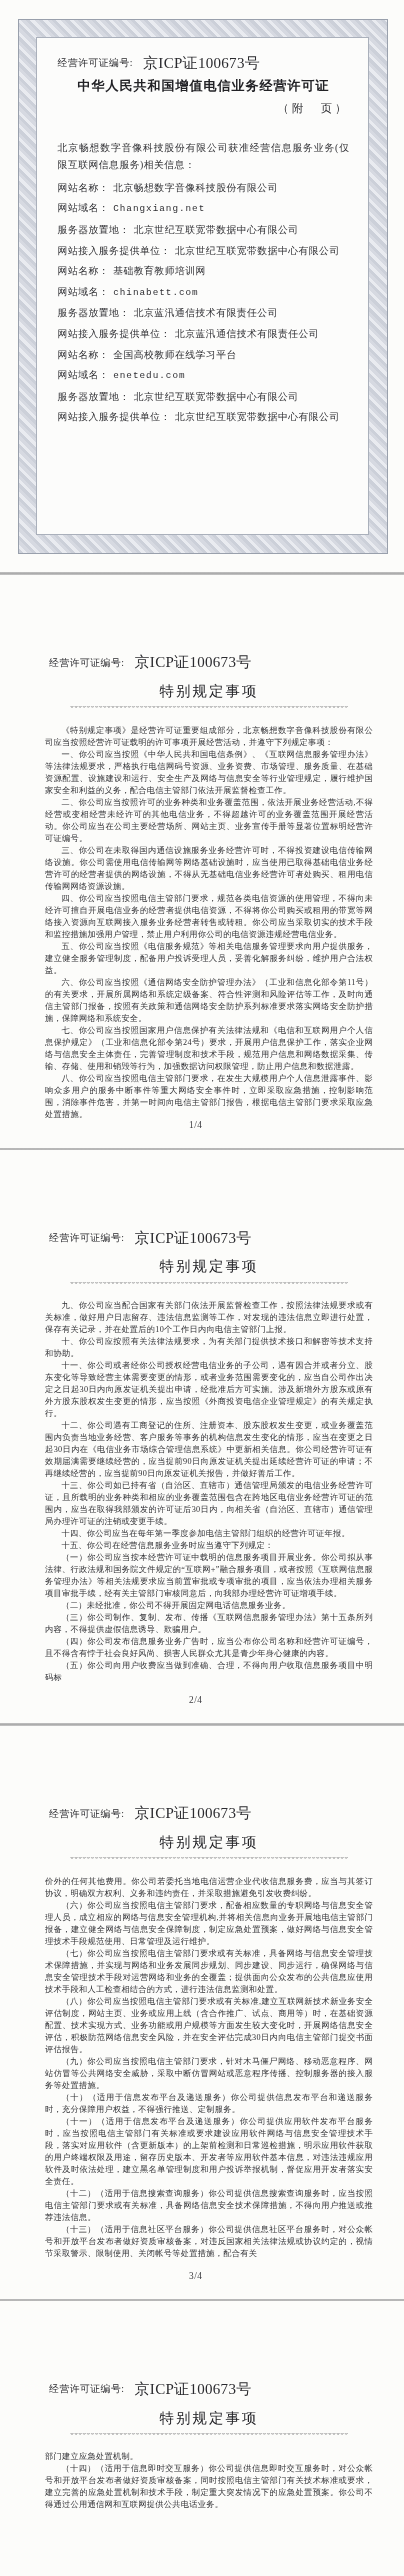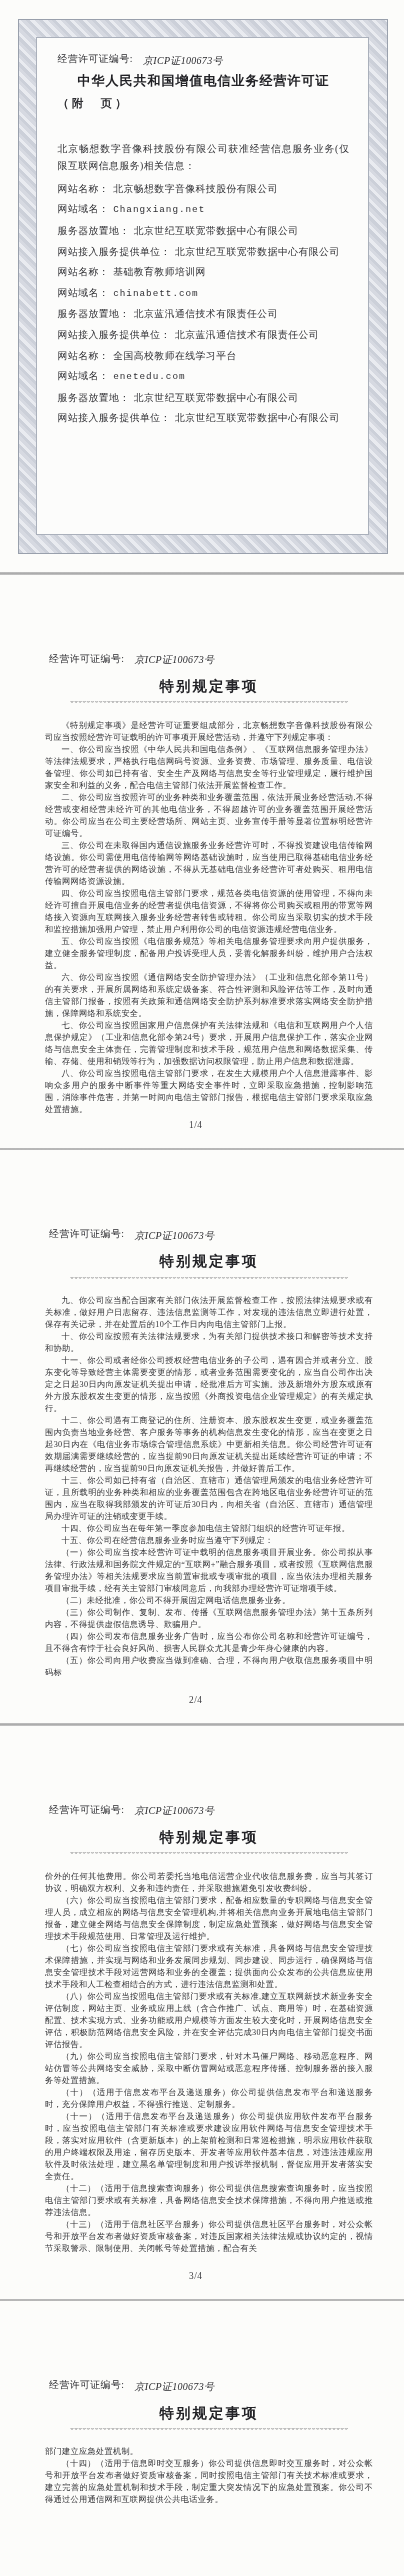--- a/index.html
+++ b/index.html
@@ -32,38 +32,38 @@
     background:
       repeating-linear-gradient(45deg, #ccd0d9 0 3.1px, #e9ebf0 3.1px 6.2px, #d6d9e1 6.2px 9.3px);
   }
   .cert-inner {
     height:100%;
     background:#fcfcfb;
     border:0.5px solid #aab0bb;
     padding:14.4px 18.5px 0 20.6px;
   }
   .lic-row { font-size:9.8px; letter-spacing:0.5px; color:#2a2a2e; }
-  .lic-row .lic-value { margin-left:7.2px; font-size:10px; position:relative; top:1.5px; letter-spacing:0.3px;font-style:italic; }
+  .lic-row .lic-value { margin-left:7.2px; font-size:15px; position:relative; top:1.5px; letter-spacing:0.3px; }
   .cert-title {
     margin-top:6px;
     text-align:center;
     font-size:13px;
     font-weight:bold;
     letter-spacing:1px;
     color:#222226;
   }
   .cert-subtitle {
     margin-top:5.2px;
-    text-align:left;
+    text-align:right;
     font-size:11.3px;
-    font-weight:bold;
+    font-weight:normal;
     letter-spacing:3.1px;
   }
   .cert-intro {
-    margin-top:29px;
+    margin-top:23px;
     font-size:9.8px;
     line-height:17px;
     letter-spacing:0.5px;
     text-align:justify;
   }
   .entries { margin-top:7.2px; }
   .entry {
     font-size:9.8px;
     line-height:16.5px;
     letter-spacing:0.5px;
@@ -73,21 +73,21 @@
   .entry .ev { margin-left:4.1px; }
   .entry .ev.latin { letter-spacing:1px; font-family:"Liberation Mono","DejaVu Sans Mono",monospace; font-size:9.3px; }
 
   
   .page-prov { height:573px; padding:77px 32px 0 45px; }
   .page-prov .lic-row { margin-left:4.1px; }
   .ptitle {
     margin-top:11.3px;
     text-align:center;
     font-size:14.4px;
-    font-weight:bold;
+    font-weight:normal;
     letter-spacing:2.1px;
     color:#232327;
   }
   .zigzag {
     width:278px;
     height:4.1px;
     margin:5.2px auto 0 auto;
     opacity:.75;
     background:
       linear-gradient(135deg, #a9a9a9 25%, transparent 25%) -2.1px 0/4.1px 4.1px repeat-x,
@@ -152,21 +152,21 @@
     <div class="phead">
       <div class="lic-row">
         <span class="lic-label">经营许可证编号:</span>
         <span class="lic-value">京ICP证100673号</span>
       </div>
       <h2 class="ptitle">特别规定事项</h2>
       <div class="zigzag"></div>
     </div>
     <div class="pbody">
       <p class="para">《特别规定事项》是经营许可证重要组成部分，北京畅想数字音像科技股份有限公司应当按照经营许可证载明的许可事项开展经营活动，并遵守下列规定事项：</p>
-      <p class="para">一、你公司应当按照《中华人民共和国电信条例》、《互联网信息服务管理办法》等法律法规要求，严格执行电信网码号资源、业务资费、市场管理、服务质量、电信设备管理、你公司如已持有省、安全生产及网络与信息安全等行业管理规定，履行维护国家安全和利益的义务，配合电信主管部门依法开展监督检查工作。</p>
+      <p class="para">一、你公司应当按照《中华人民共和国电信条例》、《互联网信息服务管理办法》等法律法规要求，严格执行电信网码号资源、业务资费、市场管理、服务质量、在基础资源配置、设施建设和运行、安全生产及网络与信息安全等行业管理规定，履行维护国家安全和利益的义务，配合电信主管部门依法开展监督检查工作。</p>
       <p class="para">二、你公司应当按照许可的业务种类和业务覆盖范围，依法开展业务经营活动,不得经营或变相经营未经许可的其他电信业务，不得超越许可的业务覆盖范围开展经营活动。你公司应当在公司主要经营场所、网站主页、业务宣传手册等显著位置标明经营许可证编号。</p>
       <p class="para">三、你公司在未取得国内通信设施服务业务经营许可时，不得投资建设电信传输网络设施。你公司需使用电信传输网等网络基础设施时，应当使用已取得基础电信业务经营许可的经营者提供的网络设施，不得从无基础电信业务经营许可者处购买、租用电信传输网网络资源设施。</p>
       <p class="para">四、你公司应当按照电信主管部门要求，规范各类电信资源的使用管理，不得向未经许可擅自开展电信业务的经营者提供电信资源，不得将你公司购买或租用的带宽等网络接入资源向互联网接入服务业务经营者转售或转租。你公司应当采取切实的技术手段和监控措施加强用户管理，禁止用户利用你公司的电信资源违规经营电信业务。</p>
       <p class="para">五、你公司应当按照《电信服务规范》等相关电信服务管理要求向用户提供服务，建立健全服务管理制度，配备用户投诉受理人员，妥善化解服务纠纷，维护用户合法权益。</p>
       <p class="para">六、你公司应当按照《通信网络安全防护管理办法》（工业和信息化部令第11号）的有关要求，开展所属网络和系统定级备案、符合性评测和风险评估等工作，及时向通信主管部门报备，按照有关政策和通信网络安全防护系列标准要求落实网络安全防护措施，保障网络和系统安全。</p>
       <p class="para">七、你公司应当按照国家用户信息保护有关法律法规和《电信和互联网用户个人信息保护规定》（工业和信息化部令第24号）要求，开展用户信息保护工作，落实企业网络与信息安全主体责任，完善管理制度和技术手段，规范用户信息和网络数据采集、传输、存储、使用和销毁等行为，加强数据访问权限管理，防止用户信息和数据泄露。</p>
       <p class="para">八、你公司应当按照电信主管部门要求，在发生大规模用户个人信息泄露事件、影响众多用户的服务中断事件等重大网络安全事件时，立即采取应急措施，控制影响范围，消除事件危害，并第一时间向电信主管部门报告，根据电信主管部门要求采取应急处置措施。</p>
     </div>
     <div class="pnum">1/4</div>
   </section>

